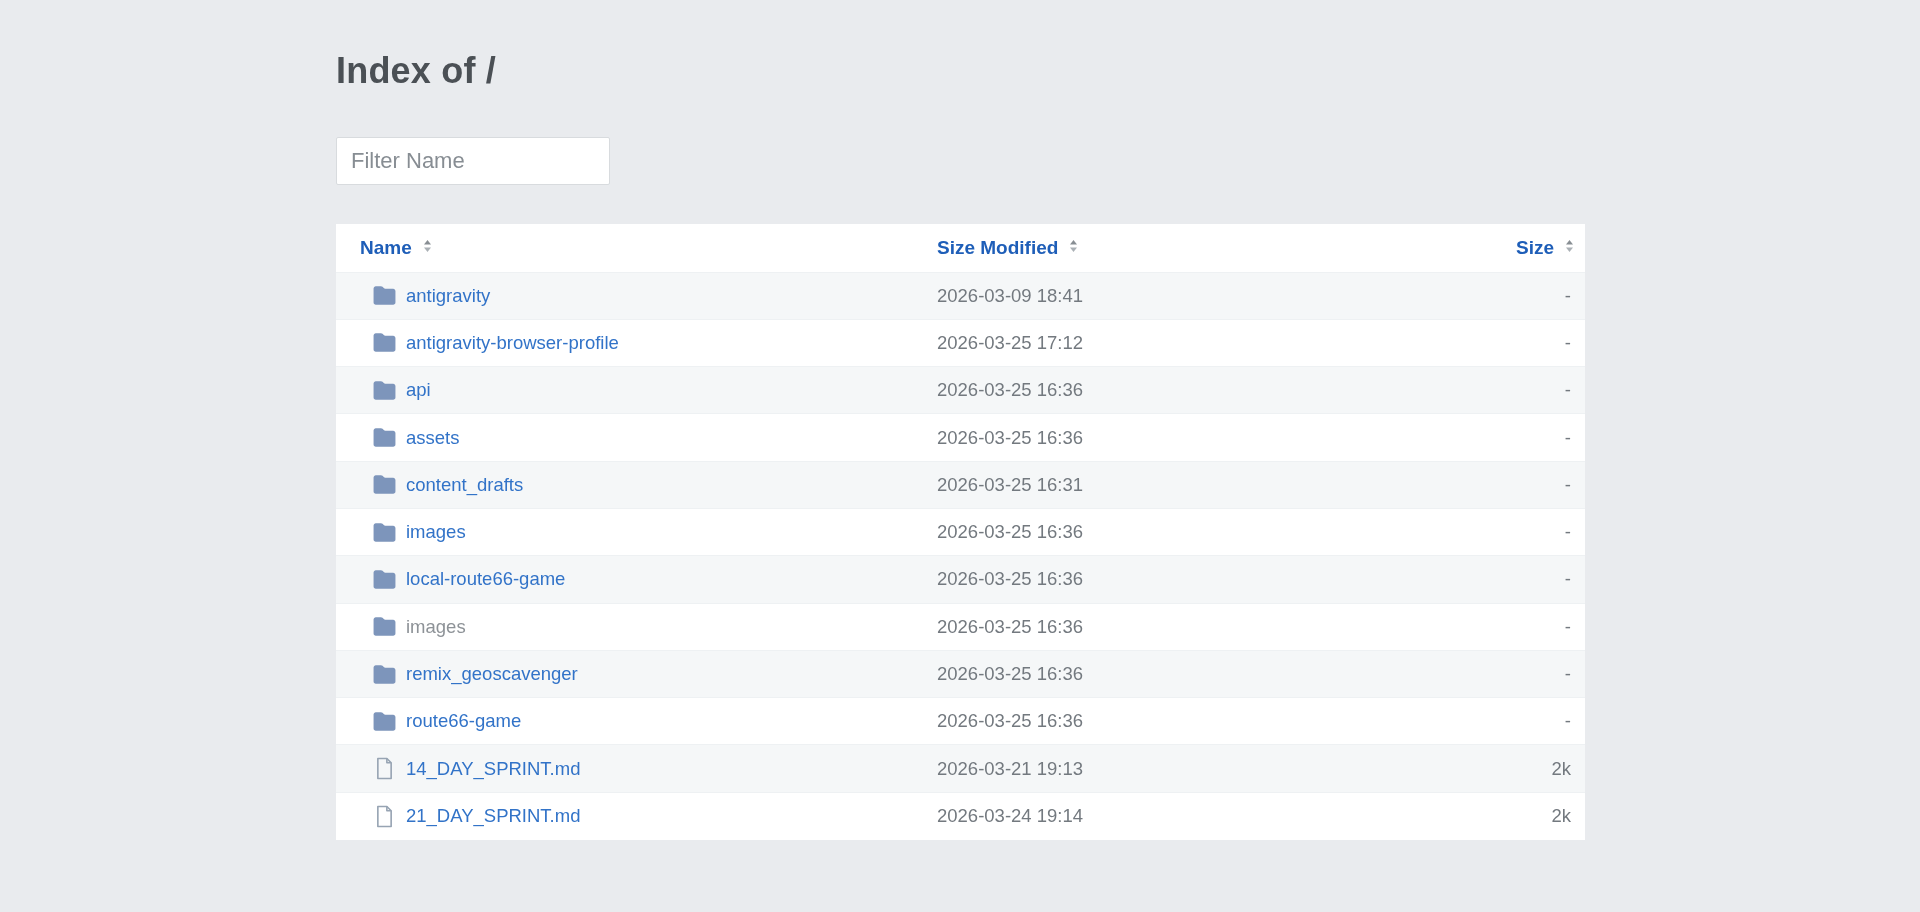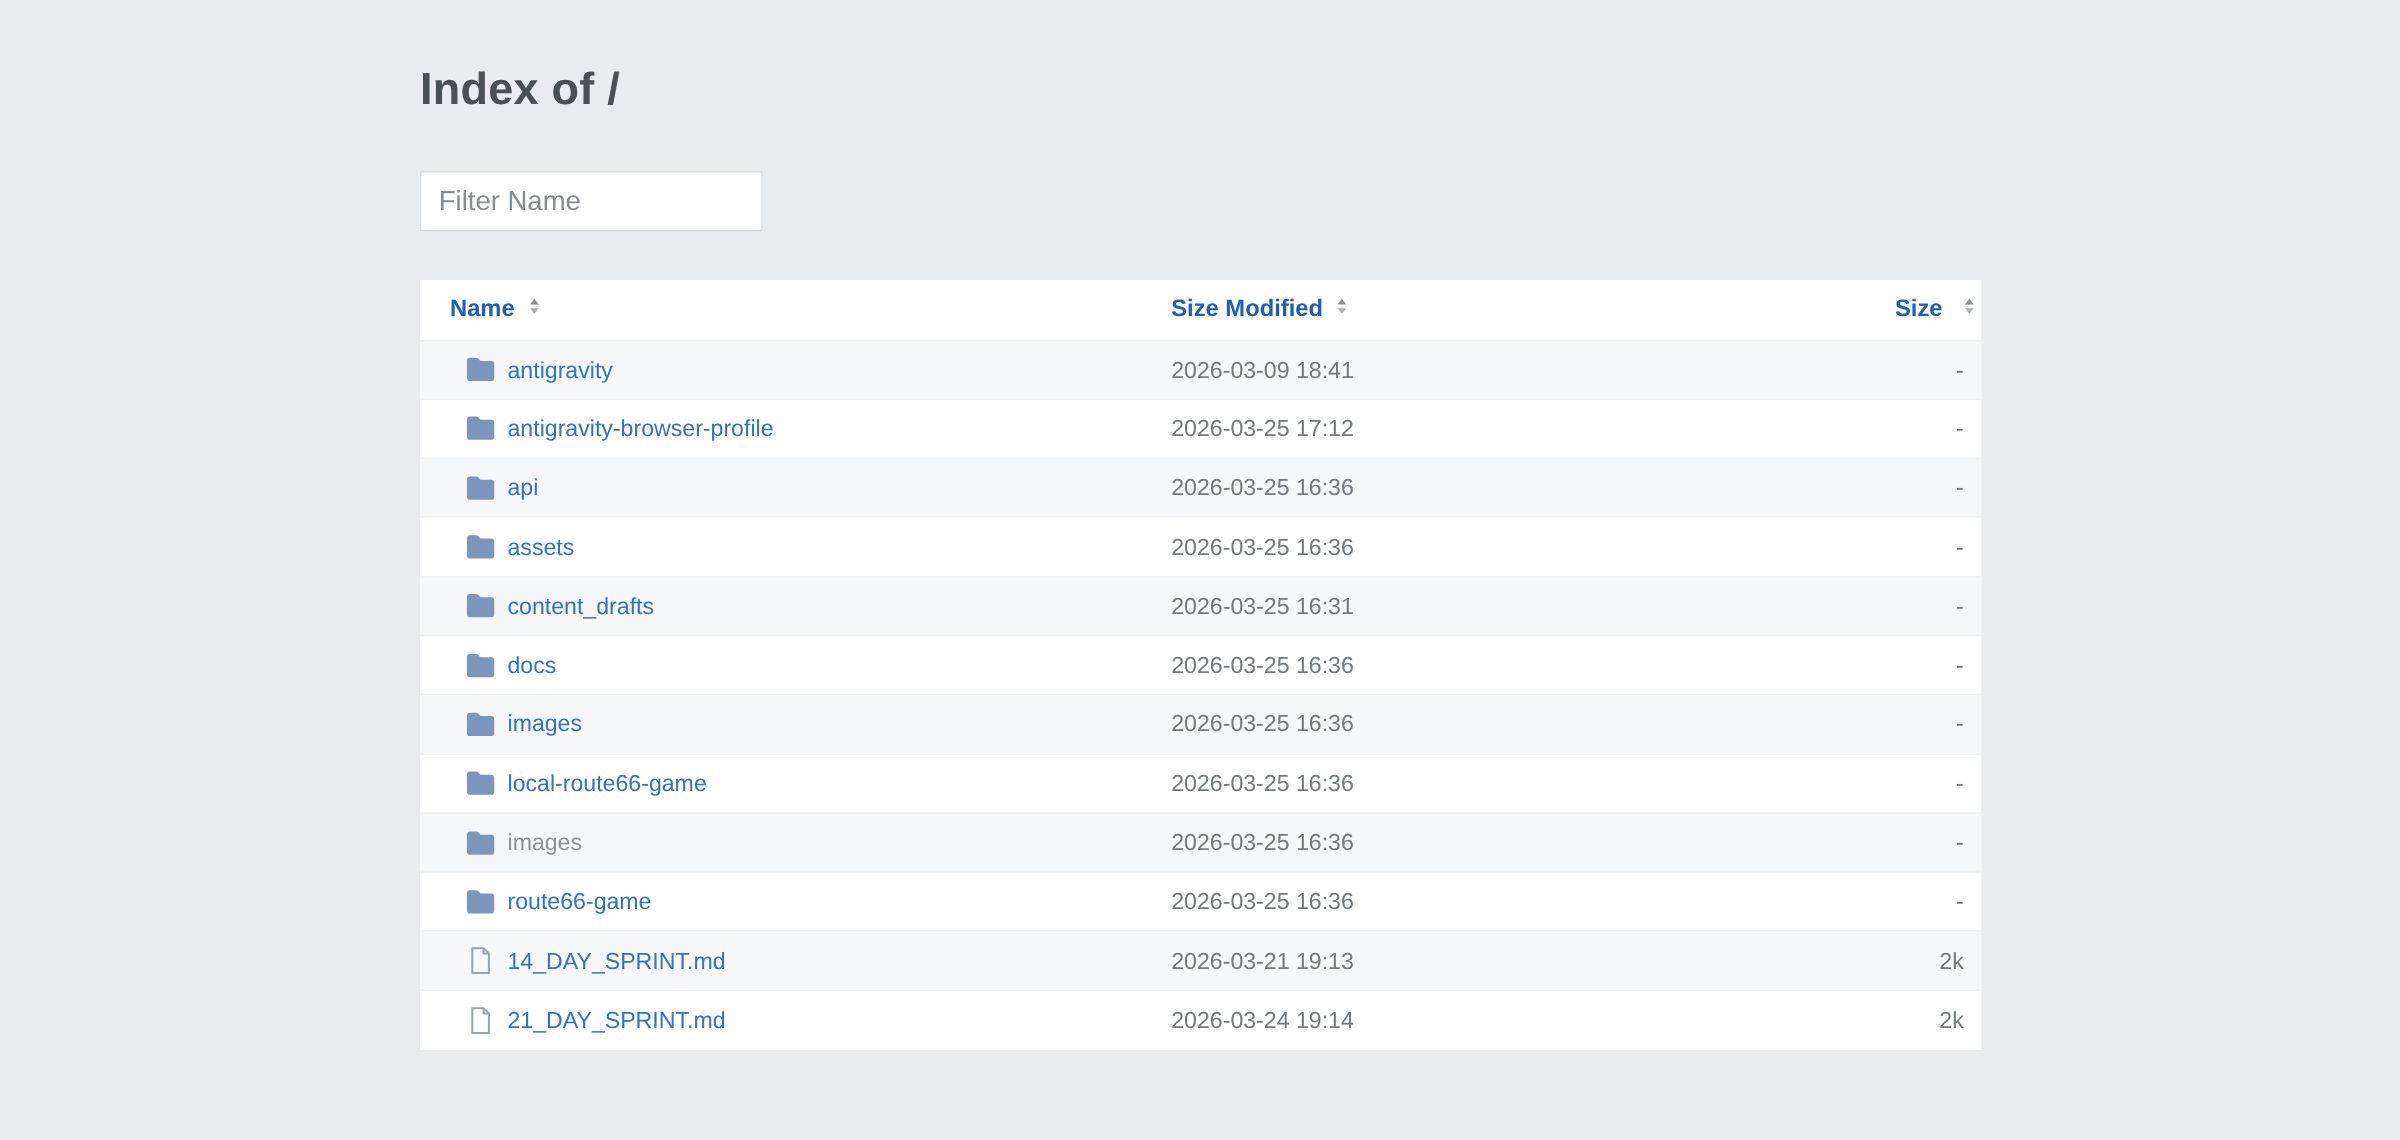--- a/index.html
+++ b/index.html
@@ -56,21 +56,21 @@
     font-size: 19px;
     font-weight: 700;
     color: #1e5eb8;
     text-align: left;
     vertical-align: middle;
     cursor: pointer;
     border-bottom: 1px solid #eef1f3;
   }
   thead th .th-inner { display: flex; align-items: center; gap: 10px; }
   th.h-name .th-inner { padding-left: 24px; }
-  th.h-size .th-inner { justify-content: space-between; padding-right: 4px; }
+  th.h-size .th-inner { justify-content: flex-start; padding-right: 4px; }
   .sort-icon { flex: 0 0 auto; display: inline-block; margin-top: 1px; }
 
   tbody tr { border-top: 1px solid #eef1f3; }
   tbody tr:nth-child(odd) { background: #f5f7f8; }
   tbody td {
     height: 47.3px;
     padding: 0;
     vertical-align: middle;
     font-size: 18.5px;
     color: #73797f;
@@ -217,35 +217,20 @@
           </svg>
         </span>
 
         <a class="file-link">content_drafts</a>
       </span>
     </td>
     <td class="mod-cell">2026-03-25 16:31</td>
     <td class="size-cell">-</td>
   </tr>
 
-  <tr>
-    <td class="name-cell">
-      <span class="cell-inner">
-        <span class="icon-wrap">
-          <svg width="25" height="21" viewBox="0 0 24 20">
-            <path d="M1.5 3.2 C1.5 2 2.5 1 3.7 1 h4.9 c0.6 0 1.1 0.23 1.5 0.65 l1.2 1.25 c0.4 0.42 0.9 0.65 1.5 0.65 h7.5 c1.2 0 2.2 1 2.2 2.2 v11 c0 1.2-1 2.2-2.2 2.2 h-16.6 c-1.2 0-2.2-1-2.2-2.2 Z" fill="#7d95bb"></path>
-          </svg>
-        </span>
-
-        <a class="file-link">docs</a>
-      </span>
-    </td>
-    <td class="mod-cell">2026-03-25 16:36</td>
-    <td class="size-cell">-</td>
-  </tr>
 
   <tr>
     <td class="name-cell">
       <span class="cell-inner">
         <span class="icon-wrap">
           <svg width="25" height="21" viewBox="0 0 24 20">
             <path d="M1.5 3.2 C1.5 2 2.5 1 3.7 1 h4.9 c0.6 0 1.1 0.23 1.5 0.65 l1.2 1.25 c0.4 0.42 0.9 0.65 1.5 0.65 h7.5 c1.2 0 2.2 1 2.2 2.2 v11 c0 1.2-1 2.2-2.2 2.2 h-16.6 c-1.2 0-2.2-1-2.2-2.2 Z" fill="#7d95bb"></path>
           </svg>
         </span>
 
@@ -282,20 +267,35 @@
           </svg>
         </span>
 
         <a class="file-link muted">images</a>
       </span>
     </td>
     <td class="mod-cell">2026-03-25 16:36</td>
     <td class="size-cell">-</td>
   </tr>
 
+  <tr>
+    <td class="name-cell">
+      <span class="cell-inner">
+        <span class="icon-wrap">
+          <svg width="25" height="21" viewBox="0 0 24 20">
+            <path d="M1.5 3.2 C1.5 2 2.5 1 3.7 1 h4.9 c0.6 0 1.1 0.23 1.5 0.65 l1.2 1.25 c0.4 0.42 0.9 0.65 1.5 0.65 h7.5 c1.2 0 2.2 1 2.2 2.2 v11 c0 1.2-1 2.2-2.2 2.2 h-16.6 c-1.2 0-2.2-1-2.2-2.2 Z" fill="#7d95bb"></path>
+          </svg>
+        </span>
+
+        <a class="file-link">remix_geoscavenger</a>
+      </span>
+    </td>
+    <td class="mod-cell">2026-03-25 16:36</td>
+    <td class="size-cell">-</td>
+  </tr>
 
   <tr>
     <td class="name-cell">
       <span class="cell-inner">
         <span class="icon-wrap">
           <svg width="25" height="21" viewBox="0 0 24 20">
             <path d="M1.5 3.2 C1.5 2 2.5 1 3.7 1 h4.9 c0.6 0 1.1 0.23 1.5 0.65 l1.2 1.25 c0.4 0.42 0.9 0.65 1.5 0.65 h7.5 c1.2 0 2.2 1 2.2 2.2 v11 c0 1.2-1 2.2-2.2 2.2 h-16.6 c-1.2 0-2.2-1-2.2-2.2 Z" fill="#7d95bb"></path>
           </svg>
         </span>
 

